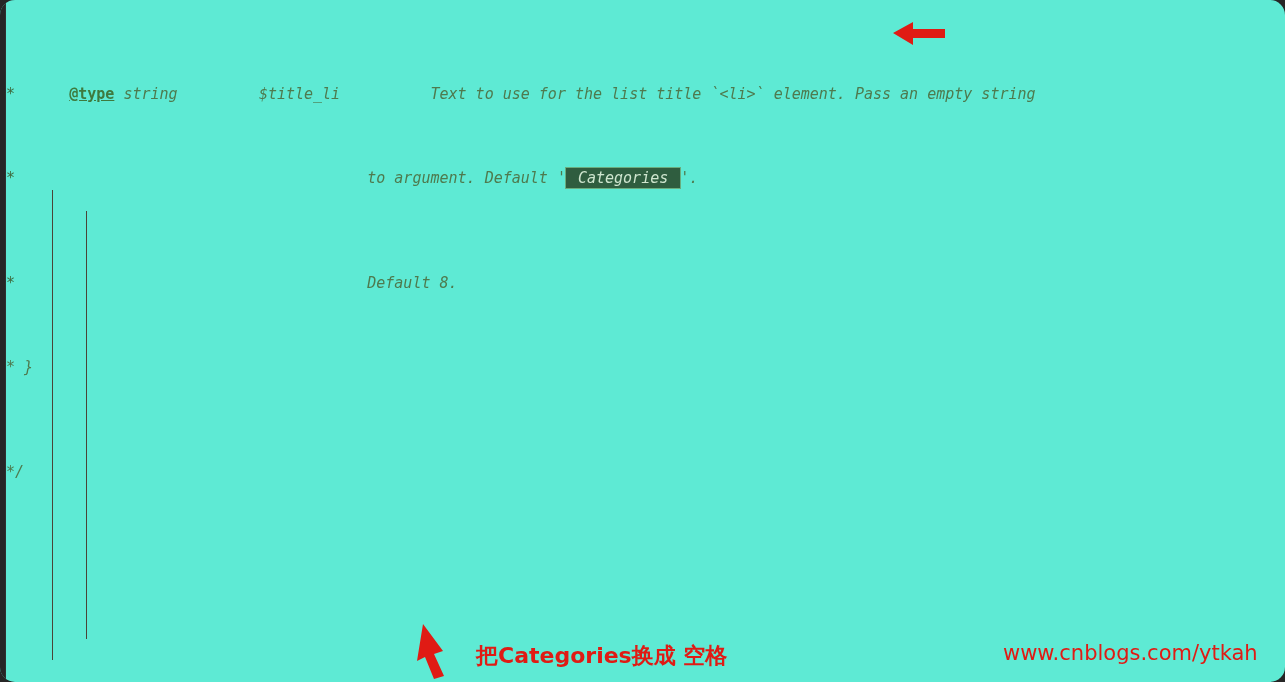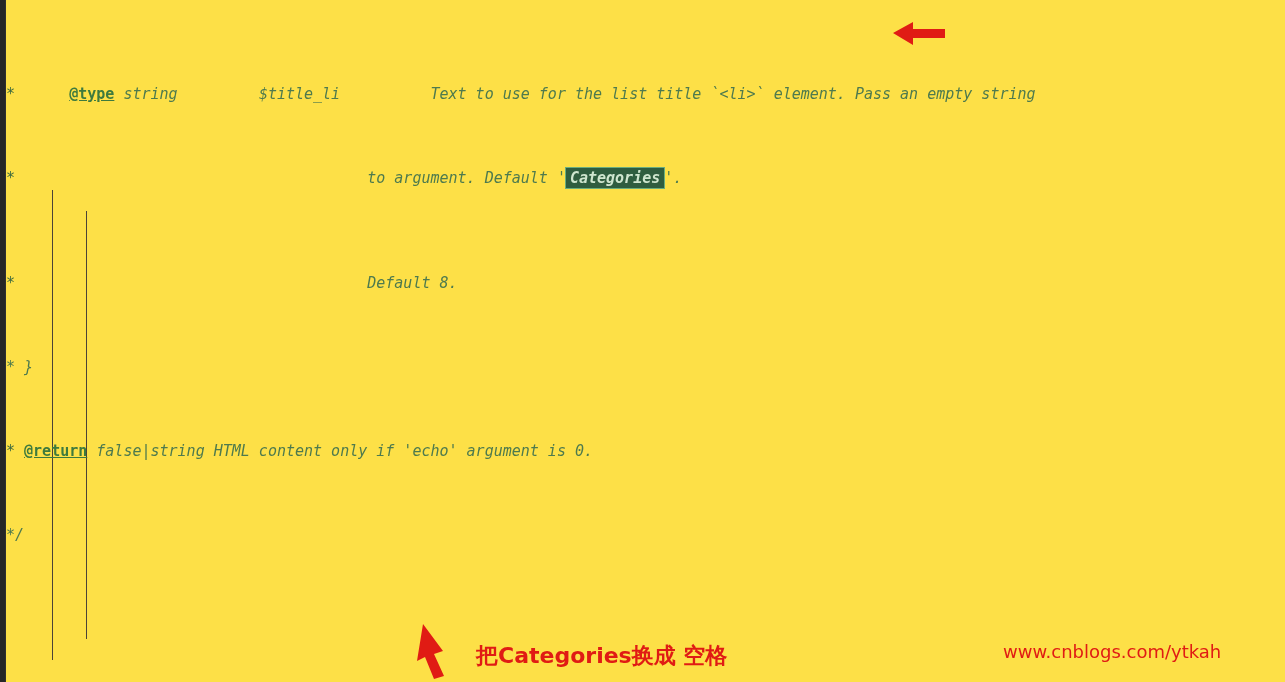--- a/index.html
+++ b/index.html
@@ -12,22 +12,23 @@
     width: 1285px;
     height: 682px;
     overflow: hidden;
     font-family: "DejaVu Sans Mono", "Liberation Mono", monospace;
   }
 
   #editor {
     position: relative;
     width: 1285px;
     height: 682px;
-    background: #fde047;
+    background: #5eead4;
     overflow: hidden;
+    border-radius: 15px;
   }
 
   
   .gutter-strip {
     position: absolute;
     left: 0; top: 0;
     width: 5px;
     height: 682px;
     background: #262626;
     border-right: 1px solid #303030;
@@ -61,35 +62,34 @@
   .cmt        { color: #4e7a4e; font-style: italic; }
   .cmt-star   { color: #3f6b3f; font-style: normal; }
   .cmt-tag    { color: #3e7a3e; font-weight: bold; font-style: normal;
                 text-decoration: underline; }
 
   
   .hl {
     background: #2f5d3f;
     color: #cfe6cf;
     box-shadow: 0 0 0 1px #69ad7e;
-    padding: 1px 4px;
-    font-weight: bold;
+    padding: 1px 12px;
   }
 
   
   .annot { position: absolute; pointer-events: none; }
   .annot-text {
     position: absolute;
     color: #e01b14;
     font-family: "DejaVu Sans", "Liberation Sans", sans-serif;
     font-weight: bold;
     white-space: nowrap;
   }
   .note-cn   { font-size: 22px; left: 476px; top: 641px; }
-  .watermark { font-size: 18px; left: 1003px; top: 641px; font-weight: normal; }
+  .watermark { font-size: 21px; left: 1003px; top: 641px; font-weight: normal; }
 </style>
 </head>
 <body>
 
 <div id="editor">
 
   <div class="gutter-strip"></div>
 
   <div class="indent-guide" style="left:52px; top:190px; height:470px;"></div>
   <div class="indent-guide" style="left:86px; top:211px; height:428px;"></div>
@@ -99,21 +99,20 @@
     
     <div class="line"><span class="cmt-star">*</span>      <span class="cmt-tag">@type</span> <span class="cmt">string</span>         <span class="cmt">$title_li</span>          <span class="cmt">Text to use for the list title `&lt;li&gt;` element. Pass an empty string</span></div>
 
     <div class="line"><span class="cmt-star">*</span>                                       <span class="cmt">to argument. Default '</span><span class="cmt hl">Categories</span><span class="cmt">'.</span></div>
 
 
     <div class="line"><span class="cmt-star">*</span>                                       <span class="cmt">Default 8.</span></div>
 
     <div class="line"><span class="cmt">* }</span></div>
 
-    <div class="line"><span class="cmt-star">*</span> <span class="cmt-tag">@return</span> <span class="cmt">false|string HTML content only if 'echo' argument is 0.</span></div>
 
     <div class="line"><span class="cmt">*/</span></div>
 
     
     
 
     
     
 
     

